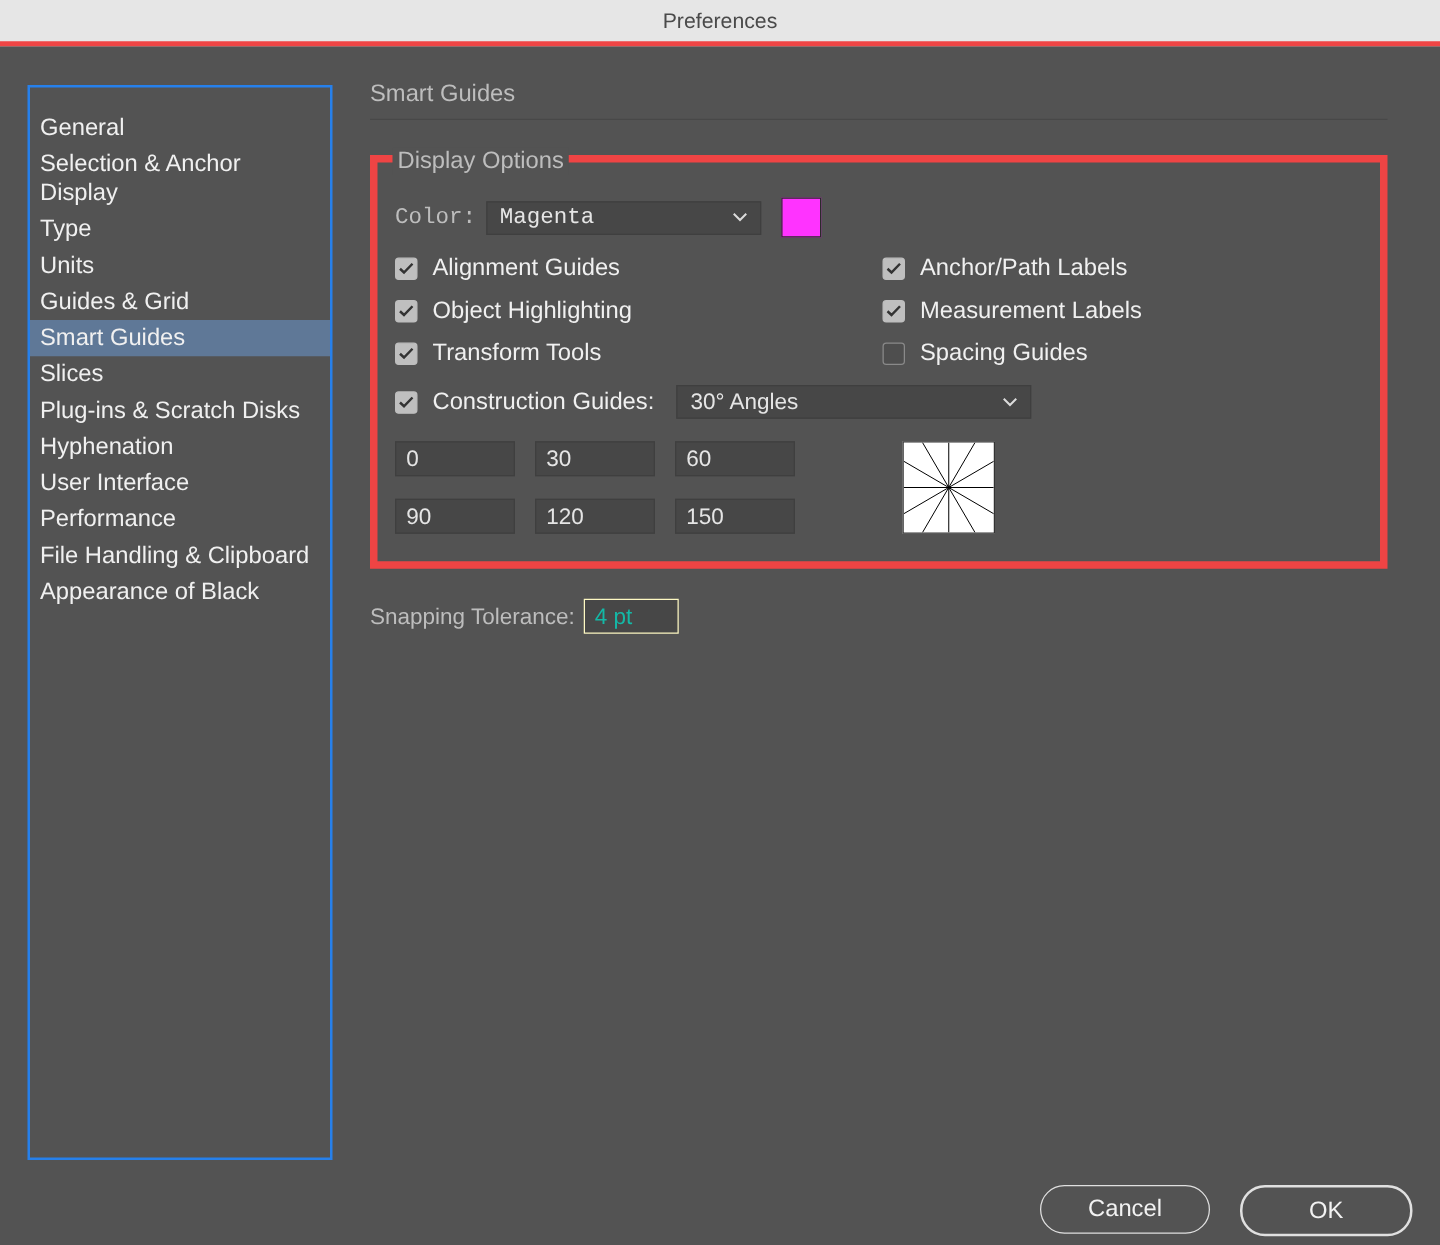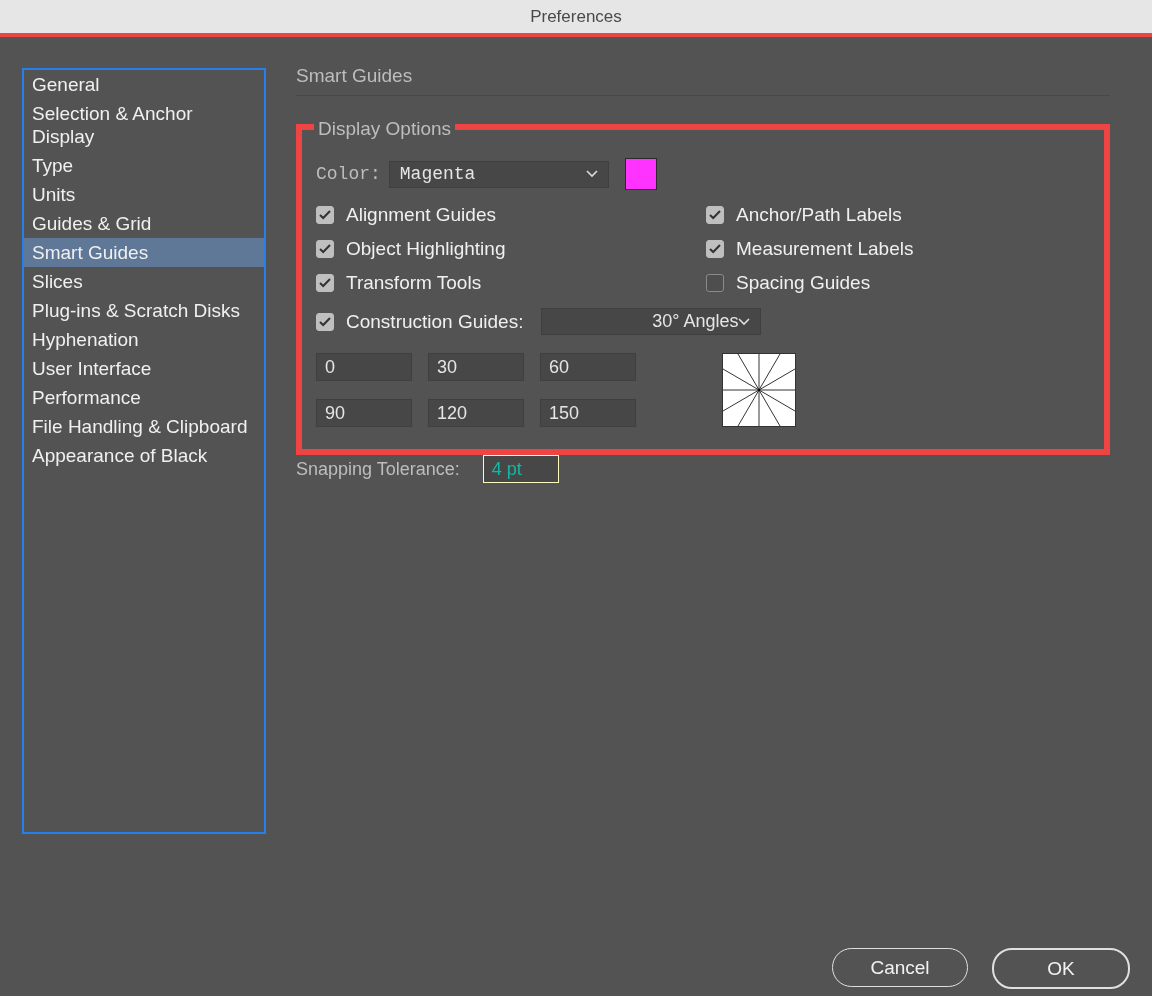--- a/index.html
+++ b/index.html
@@ -31,25 +31,25 @@
     width: 100%;
     height: calc(100% - 34px);
   }
 
   
   .sidebar {
     position: absolute;
     left: 22px;
     top: 31px;
     width: 244px;
-    height: 766px;
+    height: 860px;
     border: 2px solid #2680eb;
     background: #535353;
     box-sizing: border-box;
-    padding-top: 0;
+    padding-top: 18px;
   }
   .sidebar-item {
     padding: 3px 8px 3px 8px;
     font-size: 19px;
     color: #f0f0f0;
     cursor: default;
     line-height: 23px;
   }
   .sidebar-item.selected {
     background: #5f7897;
@@ -187,21 +187,22 @@
 
   .bottom-row-area {
     display: flex;
     align-items: flex-start;
     gap: 86px;
   }
 
   .snap-row {
     display: flex;
     align-items: center;
-    gap: 23px;
+    gap: 7px;
+    margin-top: 24px;
   }
   .snap-input {
     height: 28px;
     width: 76px;
     background: #474747;
     border: 1px solid #fef9c3;
     box-sizing: border-box;
     display: flex;
     align-items: center;
     padding: 0 8px;
@@ -331,21 +332,21 @@
 
       <div class="construct-row">
         <div class="check">
           <span class="cbox checked">
             <svg width="12" height="10" viewBox="0 0 12 10">
                 <path d="M1 5 L4.2 8 L11 1" stroke="#333" stroke-width="2" fill="none"></path>
               </svg>
           </span>
           <span>Construction Guides:</span>
         </div>
-        <div class="dropdown" style="width:220px;justify-content:flex-end;">
+        <div class="dropdown" style="width:284px;">
           <span>30° Angles</span>
           <span class="chev">
             <svg width="12" height="8" viewBox="0 0 12 8">
                 <path d="M1 1 L6 6 L11 1" stroke="#dcdcdc" stroke-width="1.6" fill="none"></path>
               </svg>
           </span>
         </div>
       </div>
 
       <div class="bottom-row-area">

